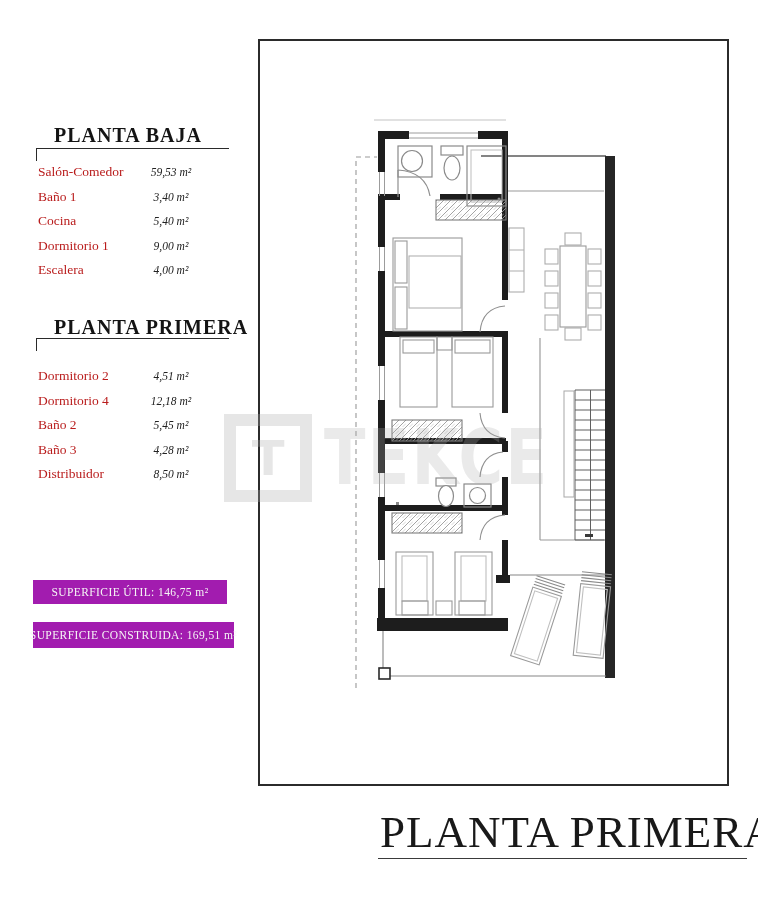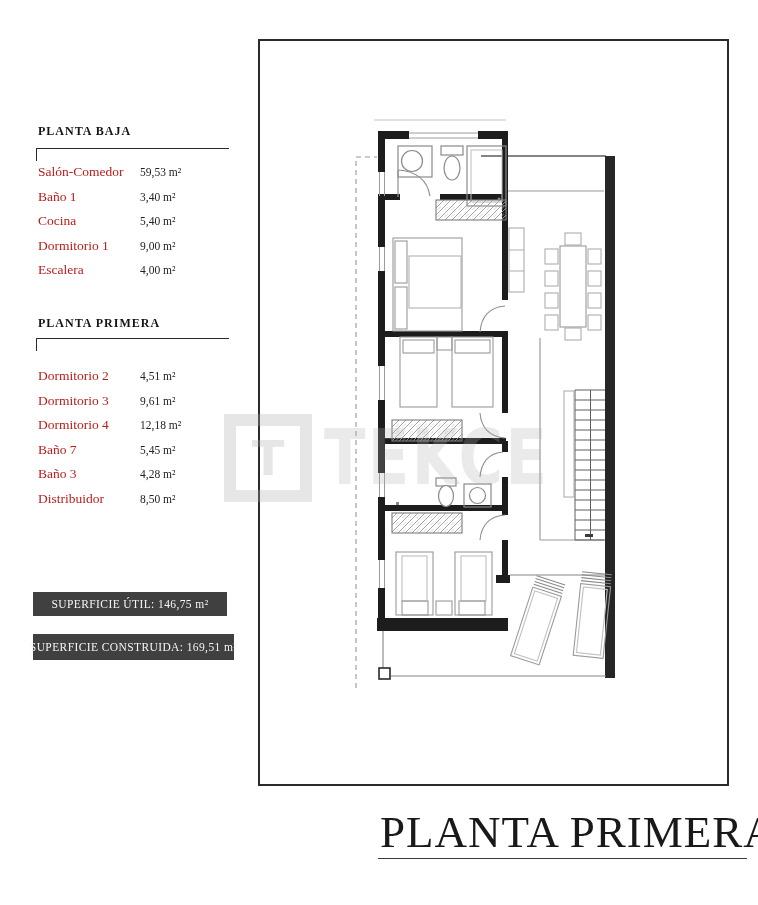--- a/index.html
+++ b/index.html
@@ -4,34 +4,34 @@
 <style>
   html,body{margin:0;padding:0;}
   body{
     width:758px;height:905px;position:relative;overflow:hidden;
     background:#ffffff;
     font-family:"Liberation Serif", serif;
     color:#1c1c1c;
   }
   
   .section-title{
-    position:absolute;left:38px;
-    font-size:12px;font-weight:600;letter-spacing:1px;color:#141414;
+    position:absolute;left:54px;
+    font-size:20px;font-weight:600;letter-spacing:1px;color:#141414;
     white-space:nowrap;
   }
   .rule{position:absolute;left:36px;width:192px;height:12px;
     border-top:1.6px solid #2a2a2a;border-left:1.4px solid #2a2a2a;}
   .area-table{position:absolute;left:38px;width:164px;}
   .area-row{display:flex;align-items:baseline;height:24.6px;}
   .room-label{flex:1;font-size:13.5px;color:#b91c1c;white-space:nowrap;}
-  .room-area{width:62px;text-align:left;font-size:11.5px;color:#222;white-space:nowrap;}
+  .room-area{width:62px;text-align:center;font-size:11.5px;color:#222;white-space:nowrap;font-style:italic;}
   .banner{
-    position:absolute;left:33px;background:#404040;color:#f5f5f5;
+    position:absolute;left:33px;background:#a21caf;color:#f5f5f5;
     display:flex;align-items:center;justify-content:center;
-    font-size:11.5px;letter-spacing:0.4px;white-space:nowrap;margin-top:12px;
+    font-size:11.5px;letter-spacing:0.4px;white-space:nowrap;
   }
   
   .plan-frame{
     position:absolute;left:258px;top:39px;width:467px;height:743px;
     border:2px solid #2b2b2b;background:#ffffff;
   }
   svg.plan{position:absolute;left:0;top:0;width:758px;height:905px;}
   
   .watermark{
     position:absolute;left:224px;top:414px;display:flex;align-items:center;
@@ -89,29 +89,25 @@
 
 <div>
   <div class="section-title" style="top:316px">PLANTA PRIMERA</div>
   <div class="rule" style="top:338px"></div>
   <div class="area-table" style="top:368px">
     <div class="area-row">
         <span class="room-label">Dormitorio 2</span>
         <span class="room-area">4,51 m²</span>
       </div>
     <div class="area-row">
-        <span class="room-label">Dormitorio 3</span>
-        <span class="room-area">9,61 m²</span>
-      </div>
-    <div class="area-row">
         <span class="room-label">Dormitorio 4</span>
         <span class="room-area">12,18 m²</span>
       </div>
     <div class="area-row">
-        <span class="room-label">Baño 7</span>
+        <span class="room-label">Baño 2</span>
         <span class="room-area">5,45 m²</span>
       </div>
     <div class="area-row">
         <span class="room-label">Baño 3</span>
         <span class="room-area">4,28 m²</span>
       </div>
     <div class="area-row">
         <span class="room-label">Distribuidor</span>
         <span class="room-area">8,50 m²</span>
       </div>

